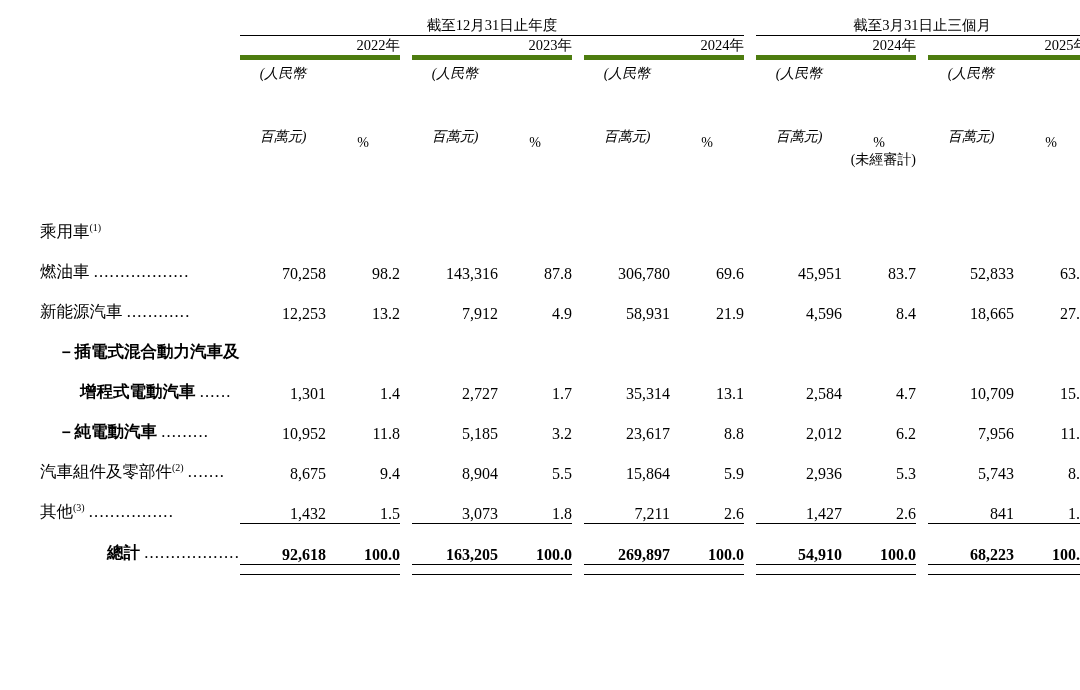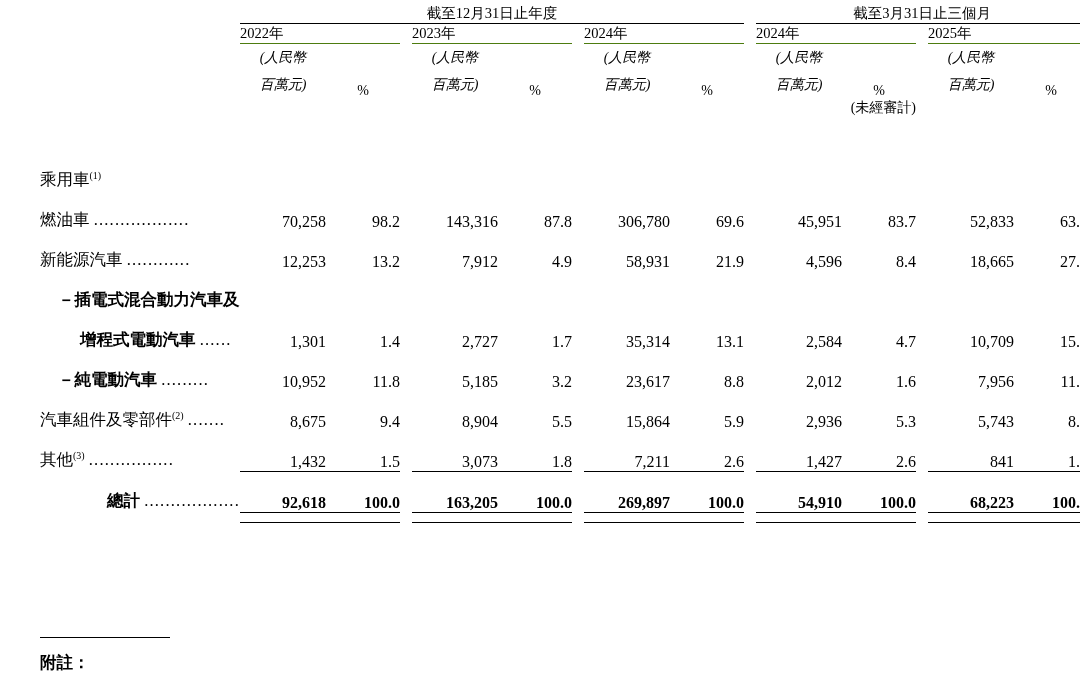--- a/index.html
+++ b/index.html
@@ -13,21 +13,21 @@
     font-family: "Liberation Serif", "DejaVu Serif", serif;
     color: #000000;
     position: relative;
     overflow: hidden;
   }
   .page {
     position: relative;
     width: 1080px;
     height: 690px;
     box-sizing: border-box;
-    padding: 4px 40px;
+    padding: 16px 40px;
   }
   table.fin {
     border-collapse: collapse;
     width: 1000px;
     table-layout: fixed;
     font-size: 15.5px;
   }
   table.fin td, table.fin th {
     padding: 0;
     vertical-align: bottom;
@@ -42,36 +42,36 @@
 
   
   .grp-title {
     text-align: center;
     font-weight: bold;
     font-size: 14.5px;
     padding-bottom: 4px;
     border-bottom: 1px solid #000;
   }
   .yr-title {
-    text-align: left;
+    text-align: right;
     font-weight: bold;
     font-size: 14.5px;
     padding-top: 6px;
     padding-bottom: 4px;
-    border-bottom: 1px solid #4d7c0f;
+    border-bottom: 5px solid #4d7c0f;
   }
   .unit {
     text-align: center;
     font-size: 14px;
     font-weight: bold;
     line-height: 1.95;
     padding-top: 8px;
     font-style: italic;
   }
-  .unit .u2 { display: block; }
+  .unit .u2 { display: block; margin-top: 36px; }
   .pct-h {
     text-align: center;
     font-size: 14px;
     font-weight: bold;
     vertical-align: bottom;
     padding-bottom: 2px;
   }
   .unaudited {
     text-align: right;
     font-size: 14px;
@@ -304,21 +304,21 @@
           <td class="num">10,952</td>
           <td class="pct">11.8</td>
           <td></td>
           <td class="num">5,185</td>
           <td class="pct">3.2</td>
           <td></td>
           <td class="num">23,617</td>
           <td class="pct">8.8</td>
           <td></td>
           <td class="num">2,012</td>
-          <td class="pct">1.6</td>
+          <td class="pct">6.2</td>
           <td></td>
           <td class="num">7,956</td>
           <td class="pct">11.7</td>
         </tr>
         <tr class="row">
           <td class="lbl">汽車組件及零部件<sup>(2)</sup> <span class="dots">.......</span></td>
           <td class="num">8,675</td>
           <td class="pct">9.4</td>
           <td></td>
           <td class="num">8,904</td>
@@ -375,18 +375,14 @@
           <td></td>
           <td class="rule" colspan="2"></td>
           <td></td>
           <td class="rule" colspan="2"></td>
           <td></td>
           <td class="rule" colspan="2"></td>
         </tr>
       </tbody>
   </table>
 
-  <div class="footnote-wrap">
-    <div class="fn-line"></div>
-    <div class="fn-label">附註：</div>
-  </div>
 
 </div>
 
 </body></html>

